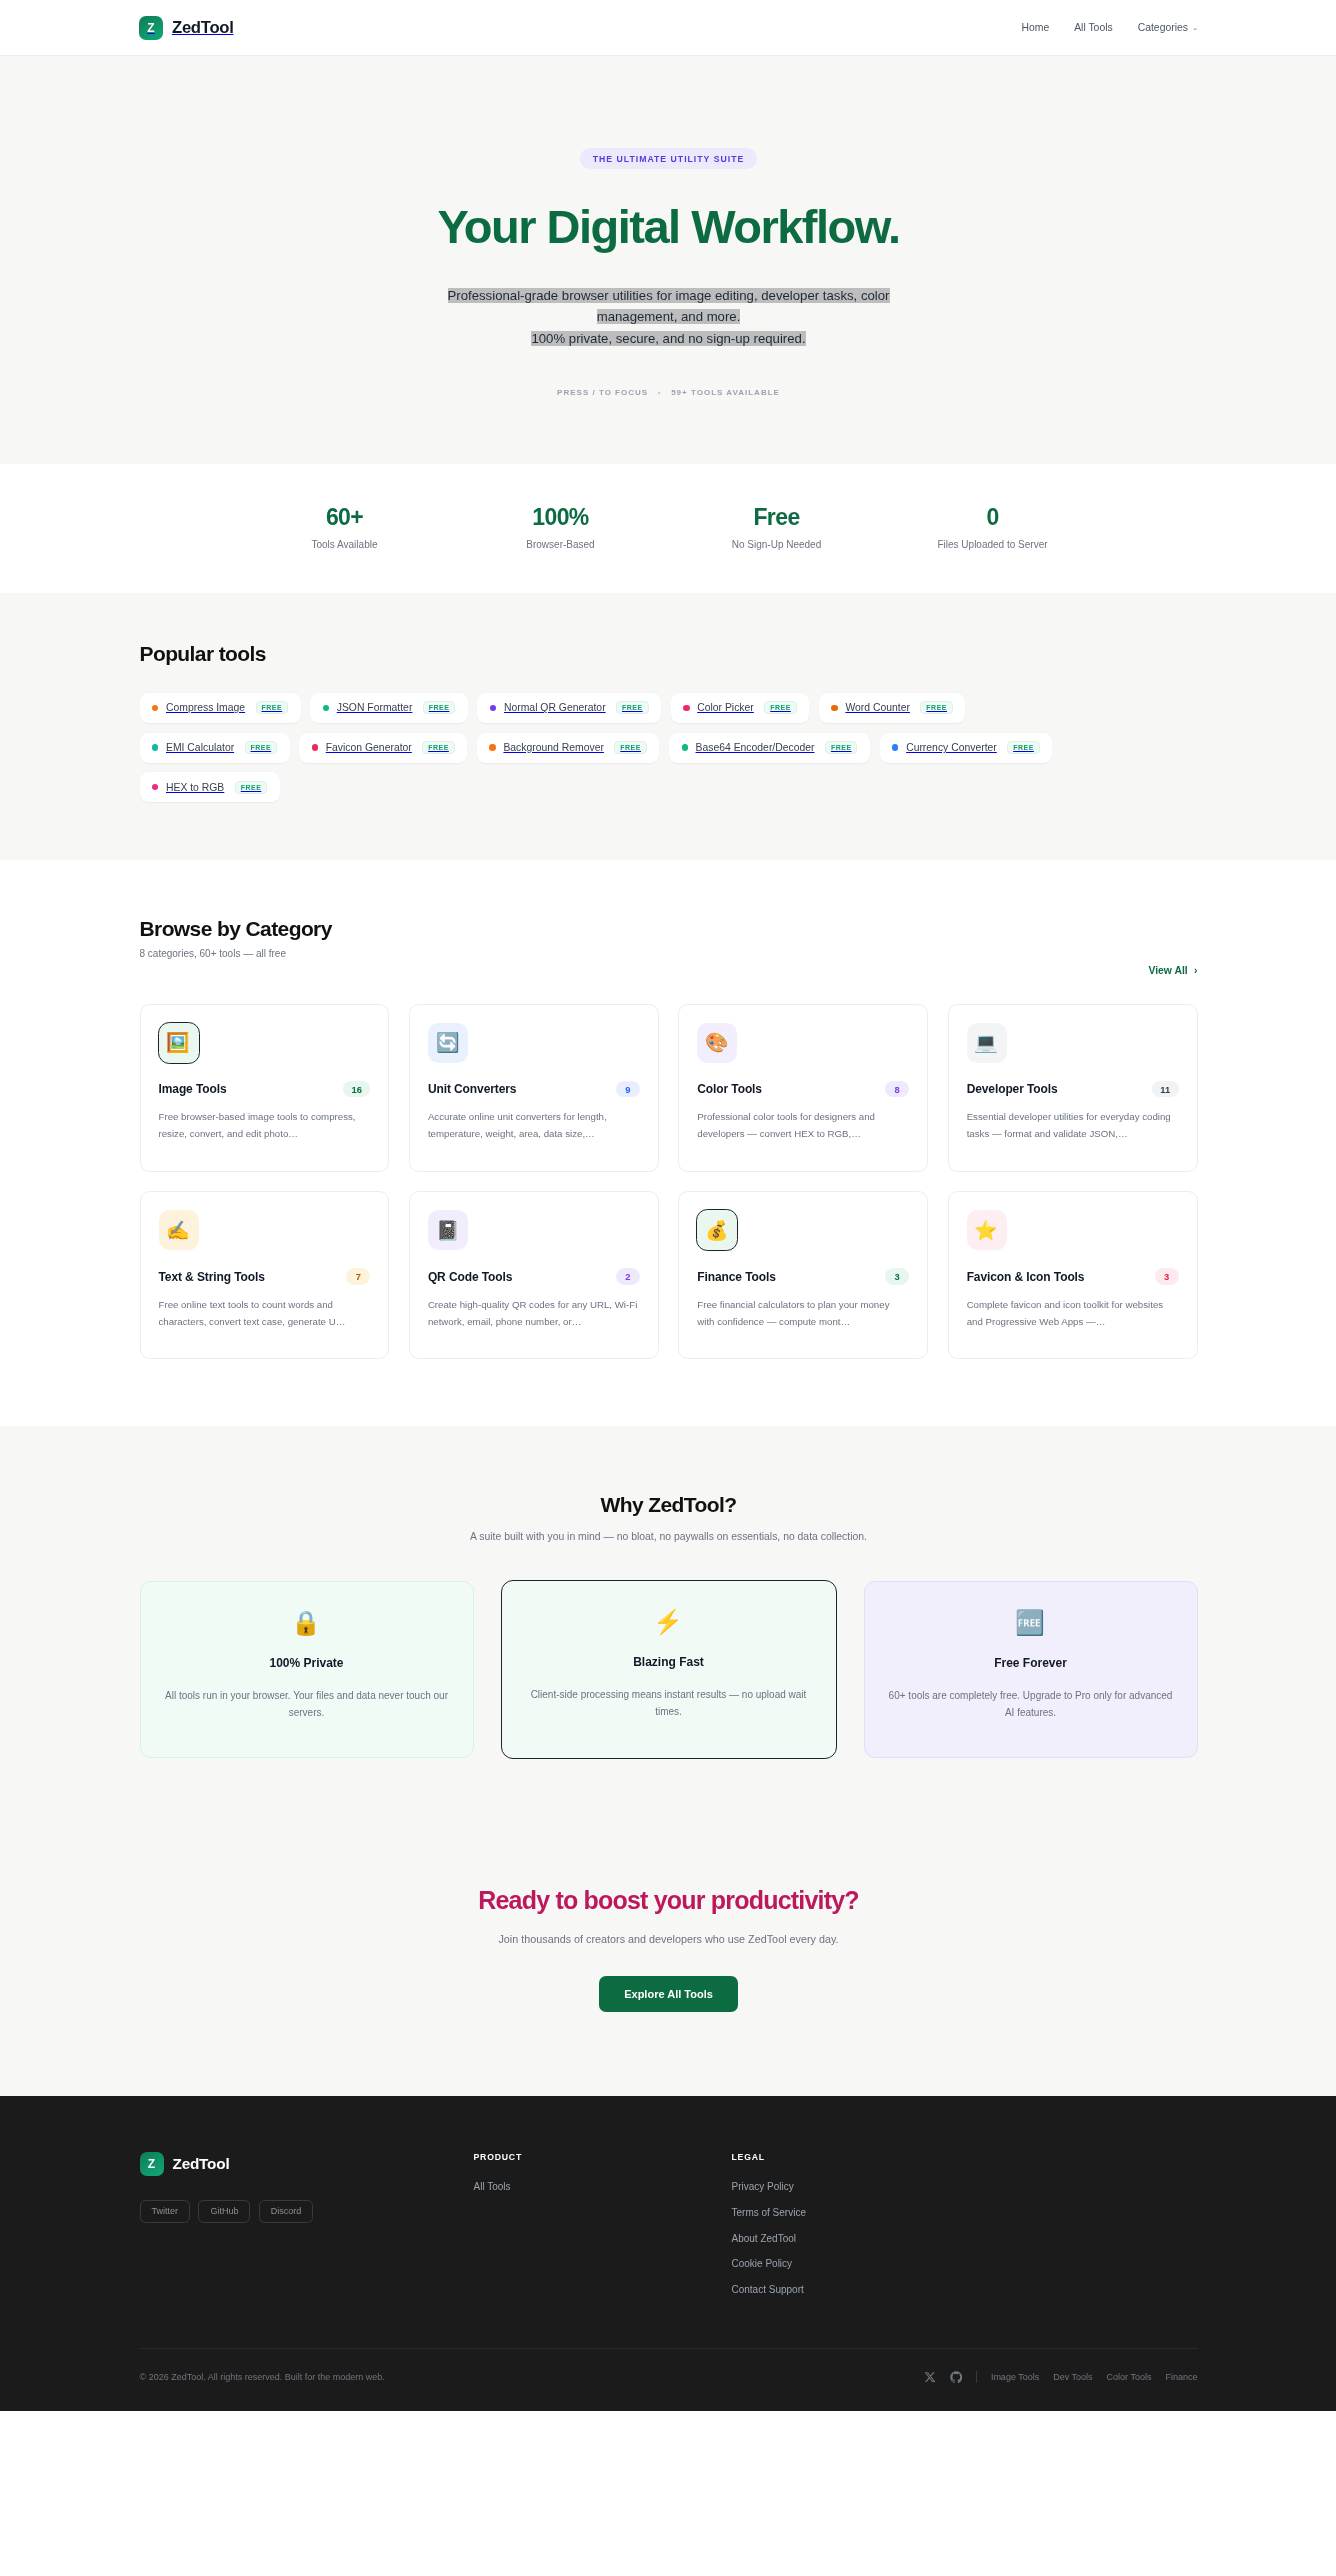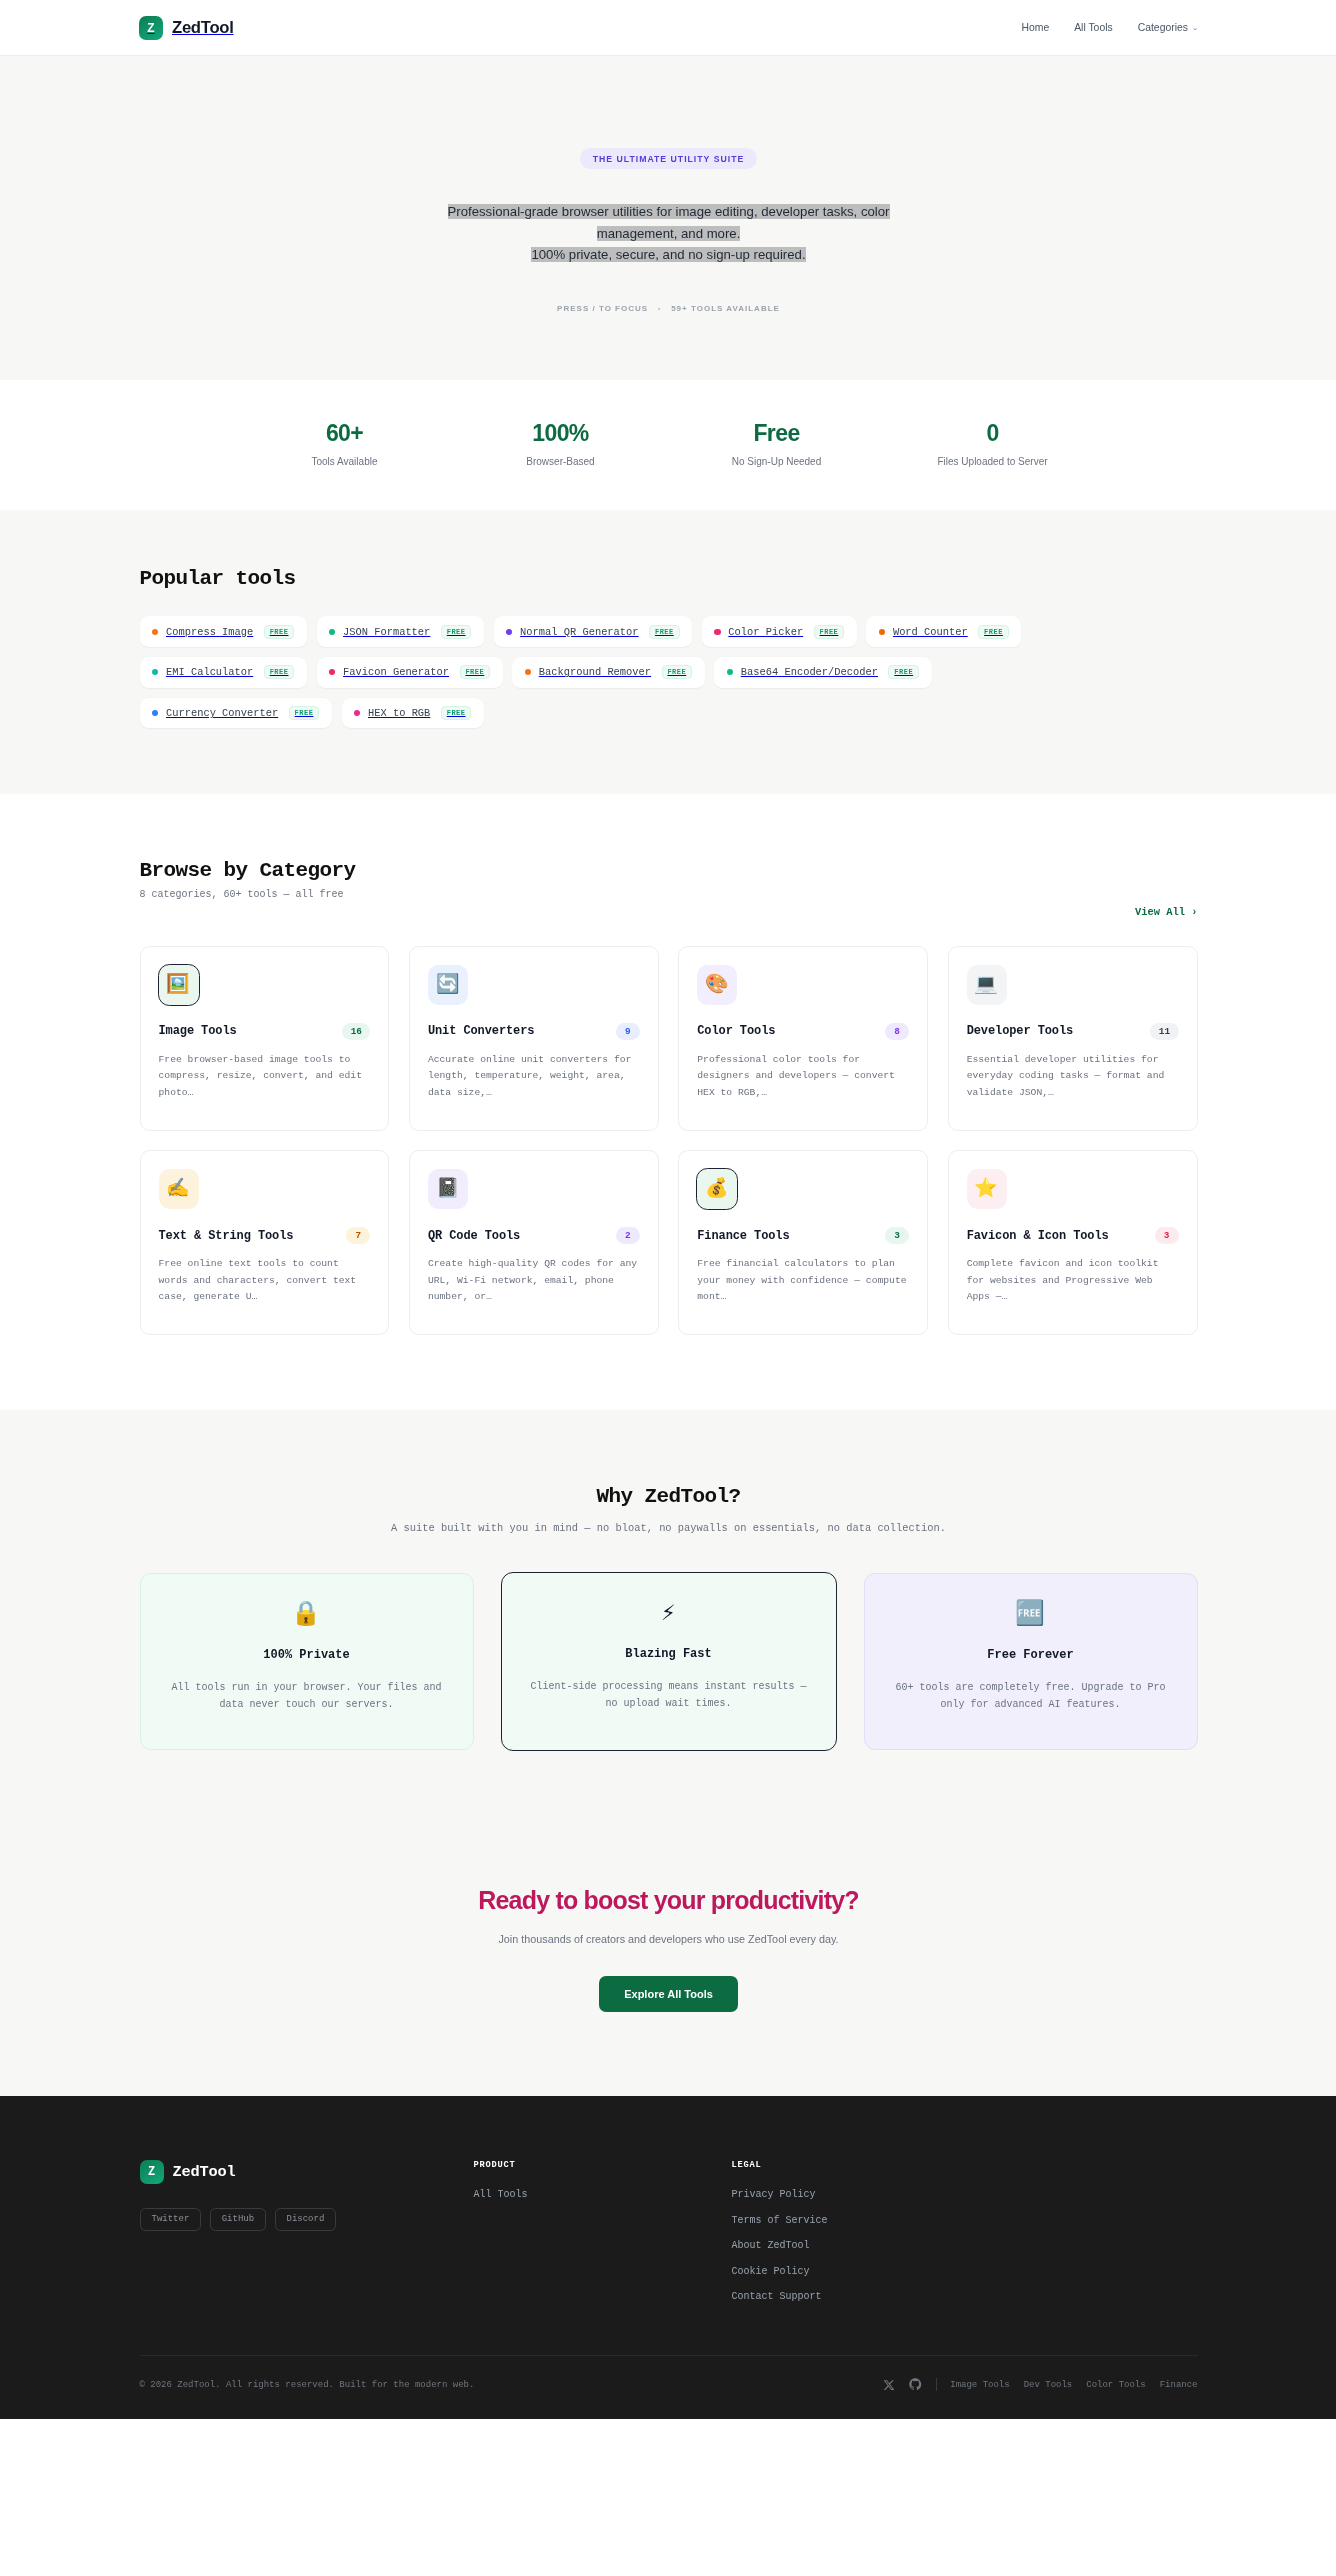--- a/index.html
+++ b/index.html
@@ -75,21 +75,21 @@
     background: #ffffff;
     padding: 40px 8px 43px;
     display: flex; justify-content: center; gap: 0;
   }
   .stat { width: 216px; text-align: center; }
   .stat-value { font-size: 23px; font-weight: 800; color: #0d6b42; letter-spacing: -0.6px; }
   .stat-label { margin-top: 8.4px; font-size: 10px; color: #6b7280; }
 
   
   .popular { background: #f7f7f5; padding: 45px 0 54px; }
-  .wrap { width: 1058px; margin: 12px auto; font-family: Liberation Mono, monospace; }
+  .wrap { width: 1058px; margin: 4px auto; }
   .sec-title { font-size: 21px; font-weight: 800; letter-spacing: -0.6px; color: #111111; }
   .chips { margin-top: 26.5px; display: flex; flex-wrap: wrap; gap: 9.7px; max-width: 968px; }
   .chip {
     background: #ffffff; border-radius: 8.4px;
     padding: 8.4px 12.5px;
     display: flex; align-items: center; gap: 7.7px;
     box-shadow: 0 0.7px 1.4px rgba(16,24,40,.05);
   }
   .chip-dot { width: 6.3px; height: 6.3px; border-radius: 50%; flex: none; }
   .chip-label { font-size: 10.4px; color: #374151; white-space: nowrap; }
@@ -210,20 +210,21 @@
       <a class="nav-link" href="#">
         <span>Categories</span>
         <span class="chev">⌄</span>
       </a>
     </div>
   </div>
 
   <div class="hero">
     <div class="eyebrow">THE ULTIMATE UTILITY SUITE</div>
     <h1 class="hero-title">
+      <span class="accent">Your Digital Workflow.</span>
     </h1>
     <p class="hero-sub">
       <span class="sel">Professional-grade browser utilities for image editing, developer tasks, color</span><br>
       <span class="sel">management, and more.</span><br>
       <span class="sel">100% private, secure, and no sign-up required.</span>
     </p>
     <div class="hero-hint">
       <span>PRESS / TO FOCUS</span>
       <span class="dot">•</span>
       <span>59+ TOOLS AVAILABLE</span>

